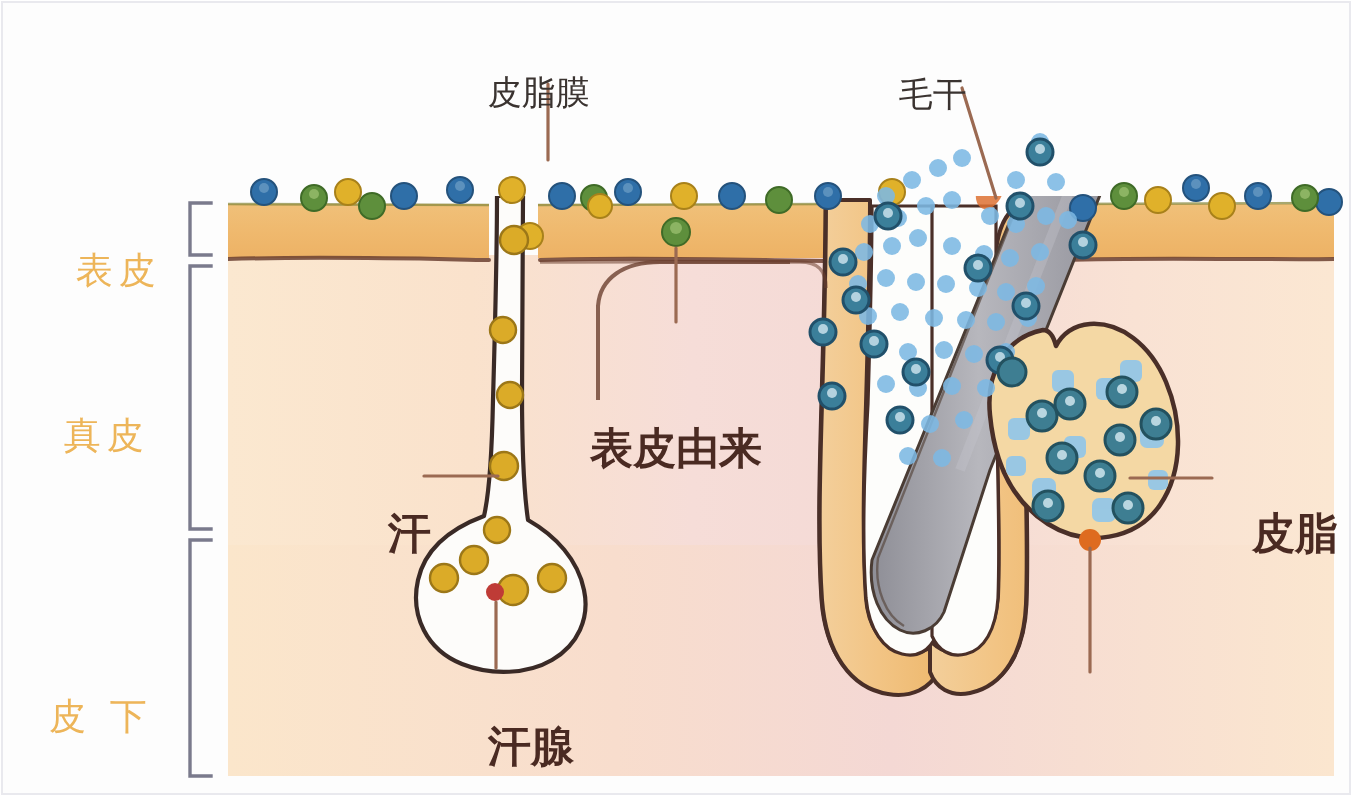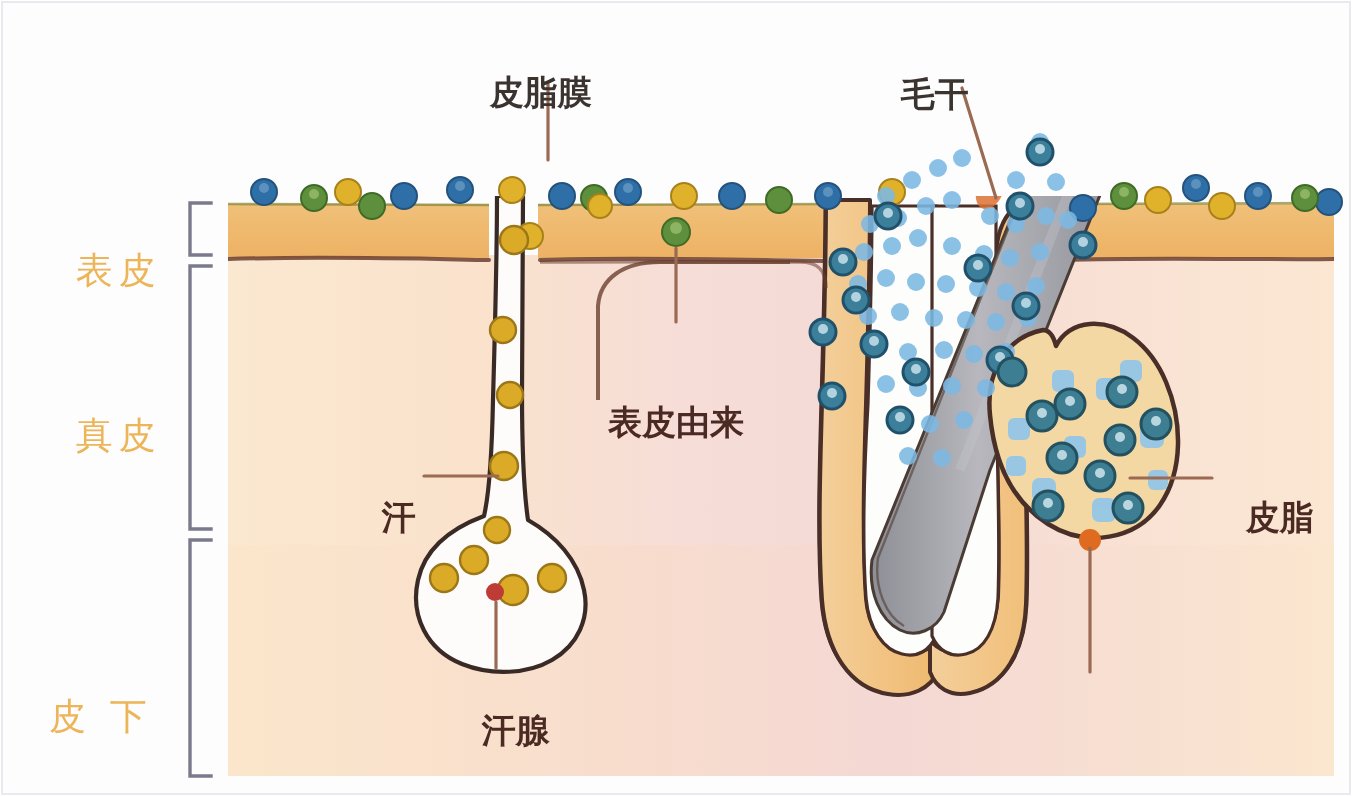--- a/index.html
+++ b/index.html
@@ -2,22 +2,22 @@
 <html><head>
 <meta charset="utf-8">
 <style>
   html,body{margin:0;padding:0;background:#ffffff;}
   body{width:1352px;height:796px;overflow:hidden;
        font-family:"DejaVu Sans","Liberation Sans",sans-serif;}
   #stage{position:relative;width:1352px;height:796px;background:#fdfdfd;}
   #stage > svg{position:absolute;left:0;top:0;}
   .lbl{position:absolute;white-space:pre;line-height:1.18;}
   .lbl-side{color:#edb559;font-weight:400;font-size:37px;letter-spacing:6px;text-align:center;}
-  .lbl-dark{color:#3a3330;font-weight:700;font-size:34px;}
-  .lbl-brown{color:#4a2a22;font-weight:700;font-size:34px;text-align:center;}
+  .lbl-dark{color:#3a3330;font-weight:400;font-size:34px;}
+  .lbl-brown{color:#4a2a22;font-weight:700;font-size:43px;text-align:center;}
 </style>
 </head>
 <body>
 
 <div id="stage">
 
 <svg width="1352" height="796" viewBox="0 0 1352 796">
   <defs>
     <linearGradient id="gDermis" x1="0" y1="0" x2="1" y2="0">
       <stop offset="0" stop-color="#fbe8d0"></stop>
@@ -362,21 +362,21 @@
     <path d="M496 602 L496 668"></path>
     <path d="M1130 478 L1212 478"></path>
     <path d="M1090 548 L1090 672"></path>
   </g>
 </svg>
 
 <div class="lbl lbl-side" style="left:26px;top:205px;width:150px;">
   <span>表皮</span>
 </div>
 
-<div class="lbl lbl-side" style="left:26px;top:370px;width:150px;">
+<div class="lbl lbl-side" style="left:14px;top:370px;width:150px;">
   <span>真皮</span>
 </div>
 
 <div class="lbl lbl-side" style="left:26px;top:608px;width:150px;">
   <div>皮 下</div>
   
 </div>
 
 <div class="lbl lbl-dark" style="left:466px;top:32px;">
   <span>皮脂膜</span>

